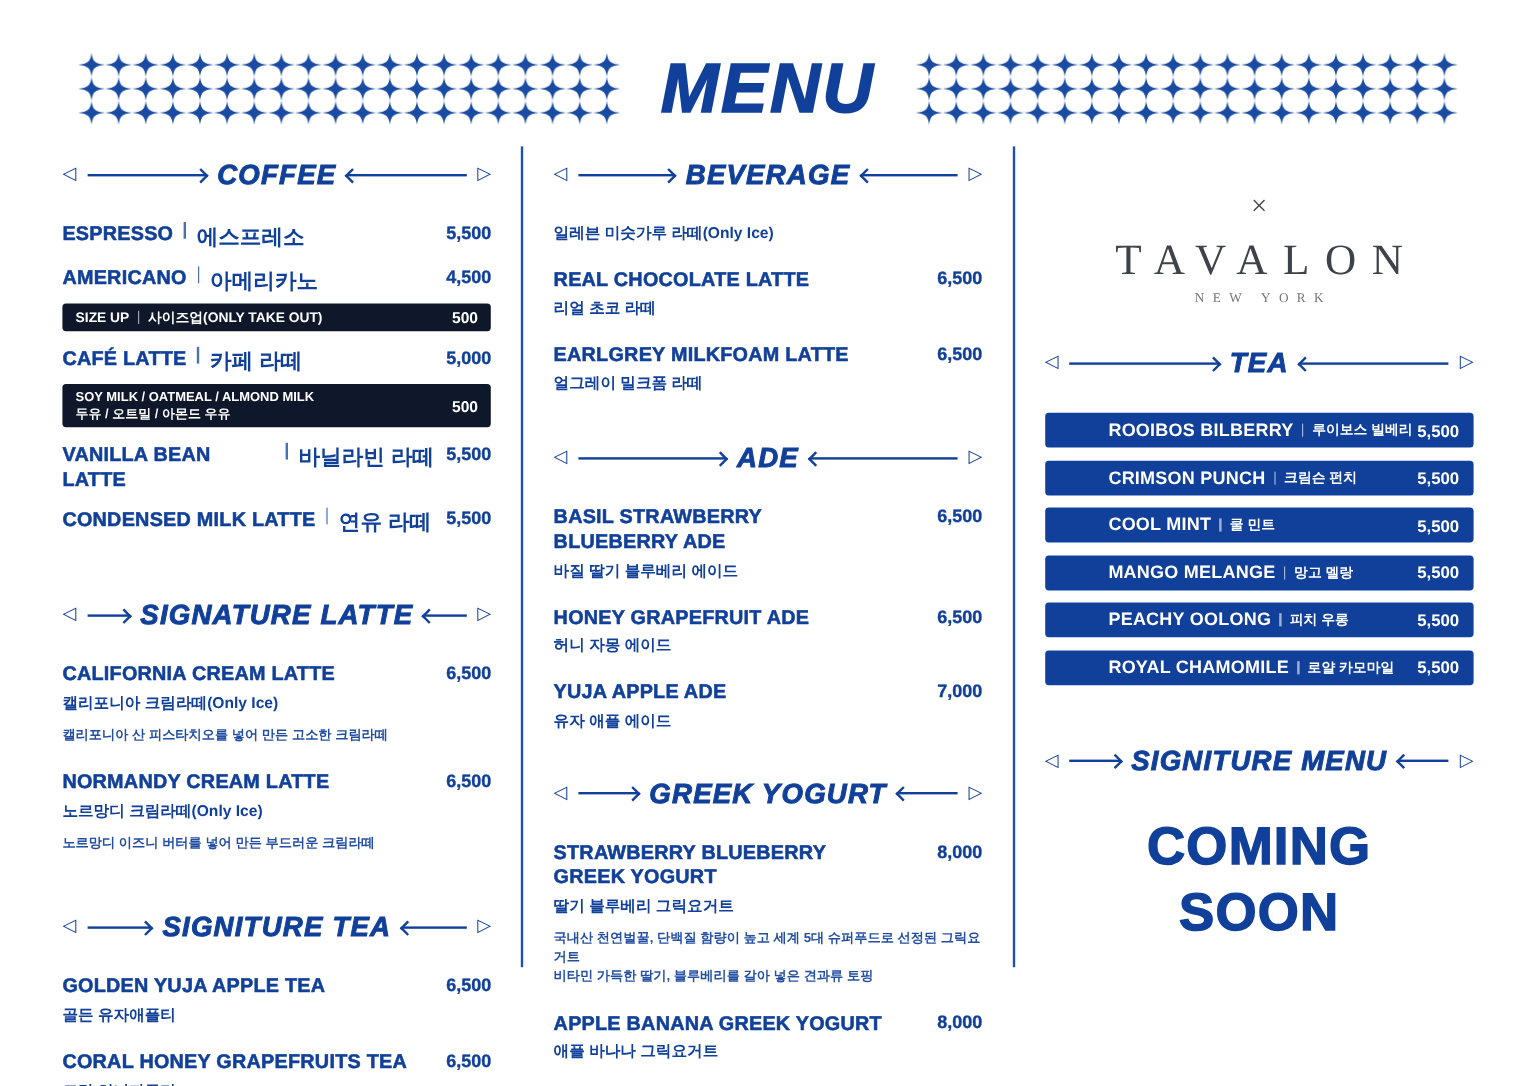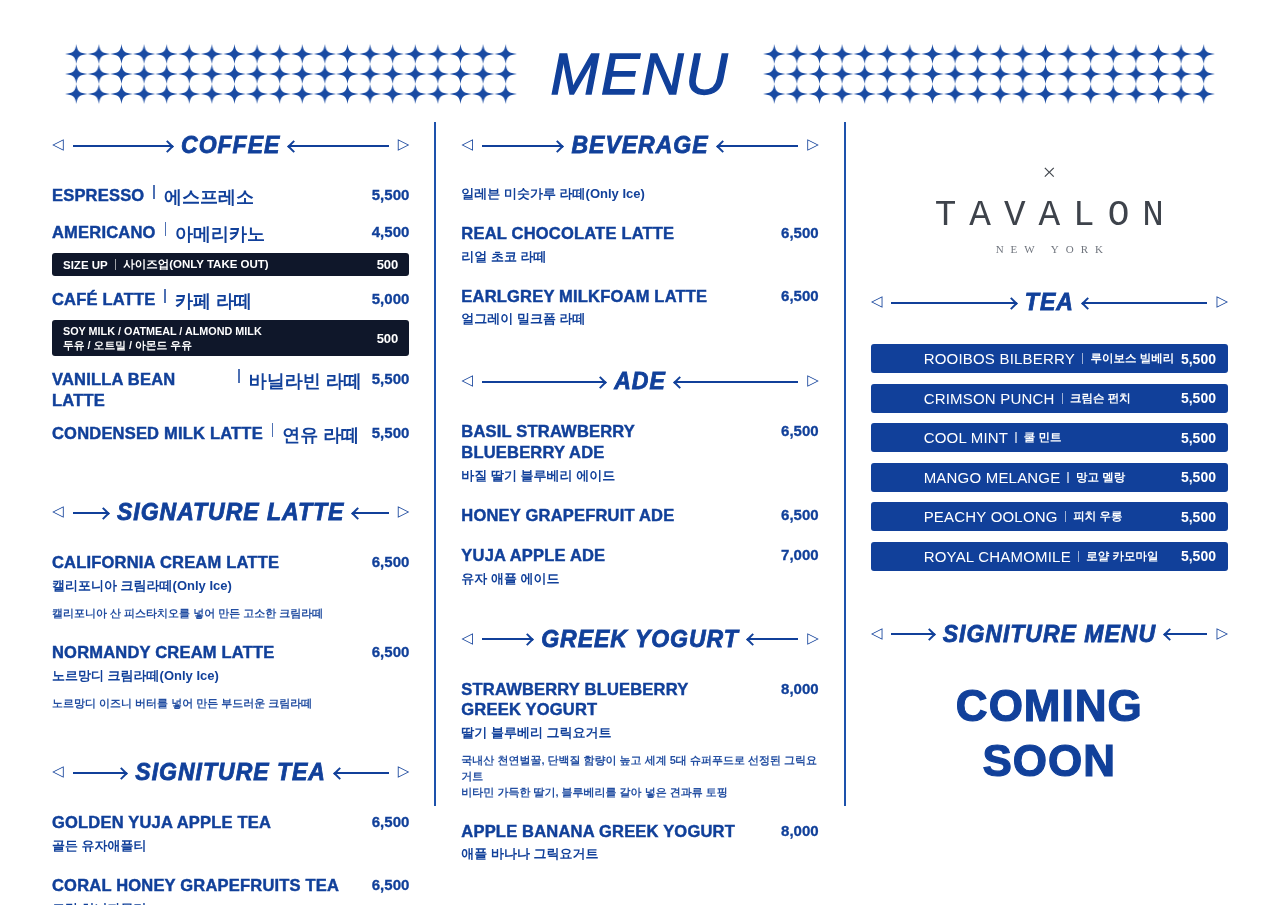--- a/index.html
+++ b/index.html
@@ -2,21 +2,21 @@
 <html><head>
 <meta charset="utf-8">
 <style>
   * { margin:0; padding:0; box-sizing:border-box; }
   html,body { width:1280px; height:905px; background:#ffffff; overflow:hidden;
     font-family:"Liberation Sans","DejaVu Sans",sans-serif; color:#11409a; }
 
   
   .top-header { display:flex; align-items:center; justify-content:center; gap:28px; padding-top:38px; height:110px; }
   .star-band { width:452px; height:60px; flex:0 0 auto; }
-  .menu-title { font-size:58px; font-weight:400; font-style:italic; letter-spacing:2px;
+  .menu-title { font-size:58px; font-weight:700; font-style:italic; letter-spacing:2px;
     -webkit-text-stroke:1.4px #11409a; line-height:1; padding:0 6px; }
 
   
   .main { display:flex; padding:8px 52px 0 52px; align-items:stretch; }
   .col { flex:1 1 0; min-width:0; padding-top:14px; }
   .v-divider { width:2px; background:#1d52ac; margin:4px 25px 0 25px; height:684px; flex:0 0 auto; }
 
   
   .sec-header { display:flex; align-items:center; gap:9px; margin-bottom:26px; }
   .tri { font-size:15px; line-height:1; color:#11409a; transform:translateY(-1px);
@@ -55,30 +55,30 @@
   .item-sub { font-size:13px; font-weight:700; margin-top:4px; }
   .item-desc { font-size:11px; font-weight:700; opacity:.92; margin-top:11px; line-height:1.45; }
   .name-l2 { display:block; }
 
   
   .collab { text-align:center; padding-top:12px; }
   .collab-logo { font-size:31px; font-weight:700; font-style:italic; letter-spacing:0.5px;
     -webkit-text-stroke:1px #11409a; line-height:1; }
   .collab-x { font-size:24px; color:#43484f; margin:16px 0 14px 0; line-height:1;
     font-family:"Liberation Serif","DejaVu Serif",serif; font-weight:400; }
-  .tavalon { font-family:Liberation Mono, monospace; font-size:36px; font-weight:400;
+  .tavalon { font-family:Liberation Serif, serif; font-size:36px; font-weight:400;
     color:#3e434b; letter-spacing:13px; padding-left:13px; line-height:1; }
   .tavalon-sub { font-family:"Liberation Serif","DejaVu Serif",serif; font-size:11px; color:#70757e;
     letter-spacing:7px; padding-left:7px; margin-top:9px; }
   .tea-header { margin-top:34px; margin-bottom:28px; }
 
   
   .tea-bar { background:#11409a; color:#fff; border-radius:3px; padding:6px 12px;
     display:flex; align-items:center; justify-content:space-between; margin-bottom:10.5px; }
-  .tea-name { font-size:15px; font-weight:400; letter-spacing:0.2px; white-space:nowrap;padding-left:41px; }
+  .tea-name { font-size:15px; font-weight:700; letter-spacing:0.2px; white-space:nowrap;padding-left:41px; }
   .tea-kr { font-size:11.5px; font-weight:700; white-space:nowrap; }
   .tea-price { font-size:14px; font-weight:700; padding-left:8px; }
 
   
   .sig-menu-header { margin-top:50px; margin-bottom:30px; }
   .coming-soon { font-size:44px; font-weight:700; letter-spacing:1px; text-align:center;
     -webkit-text-stroke:1.2px #11409a; line-height:1.25; width:280px; margin:0 auto; }
 </style>
 </head>
 <body>
@@ -277,20 +277,21 @@
         <span class="item-price">6,500</span>
       </div>
       <div class="item-sub">바질 딸기 블루베리 에이드</div>
     </div>
 
     <div class="sig-item">
       <div class="item-row">
         <span class="item-name">HONEY GRAPEFRUIT ADE</span>
         <span class="item-price">6,500</span>
       </div>
+      <div class="item-sub">허니 자몽 에이드</div>
     </div>
 
     <div class="sig-item">
       <div class="item-row">
         <span class="item-name">YUJA APPLE ADE</span>
         <span class="item-price">7,000</span>
       </div>
       <div class="item-sub">유자 애플 에이드</div>
     </div>
 

